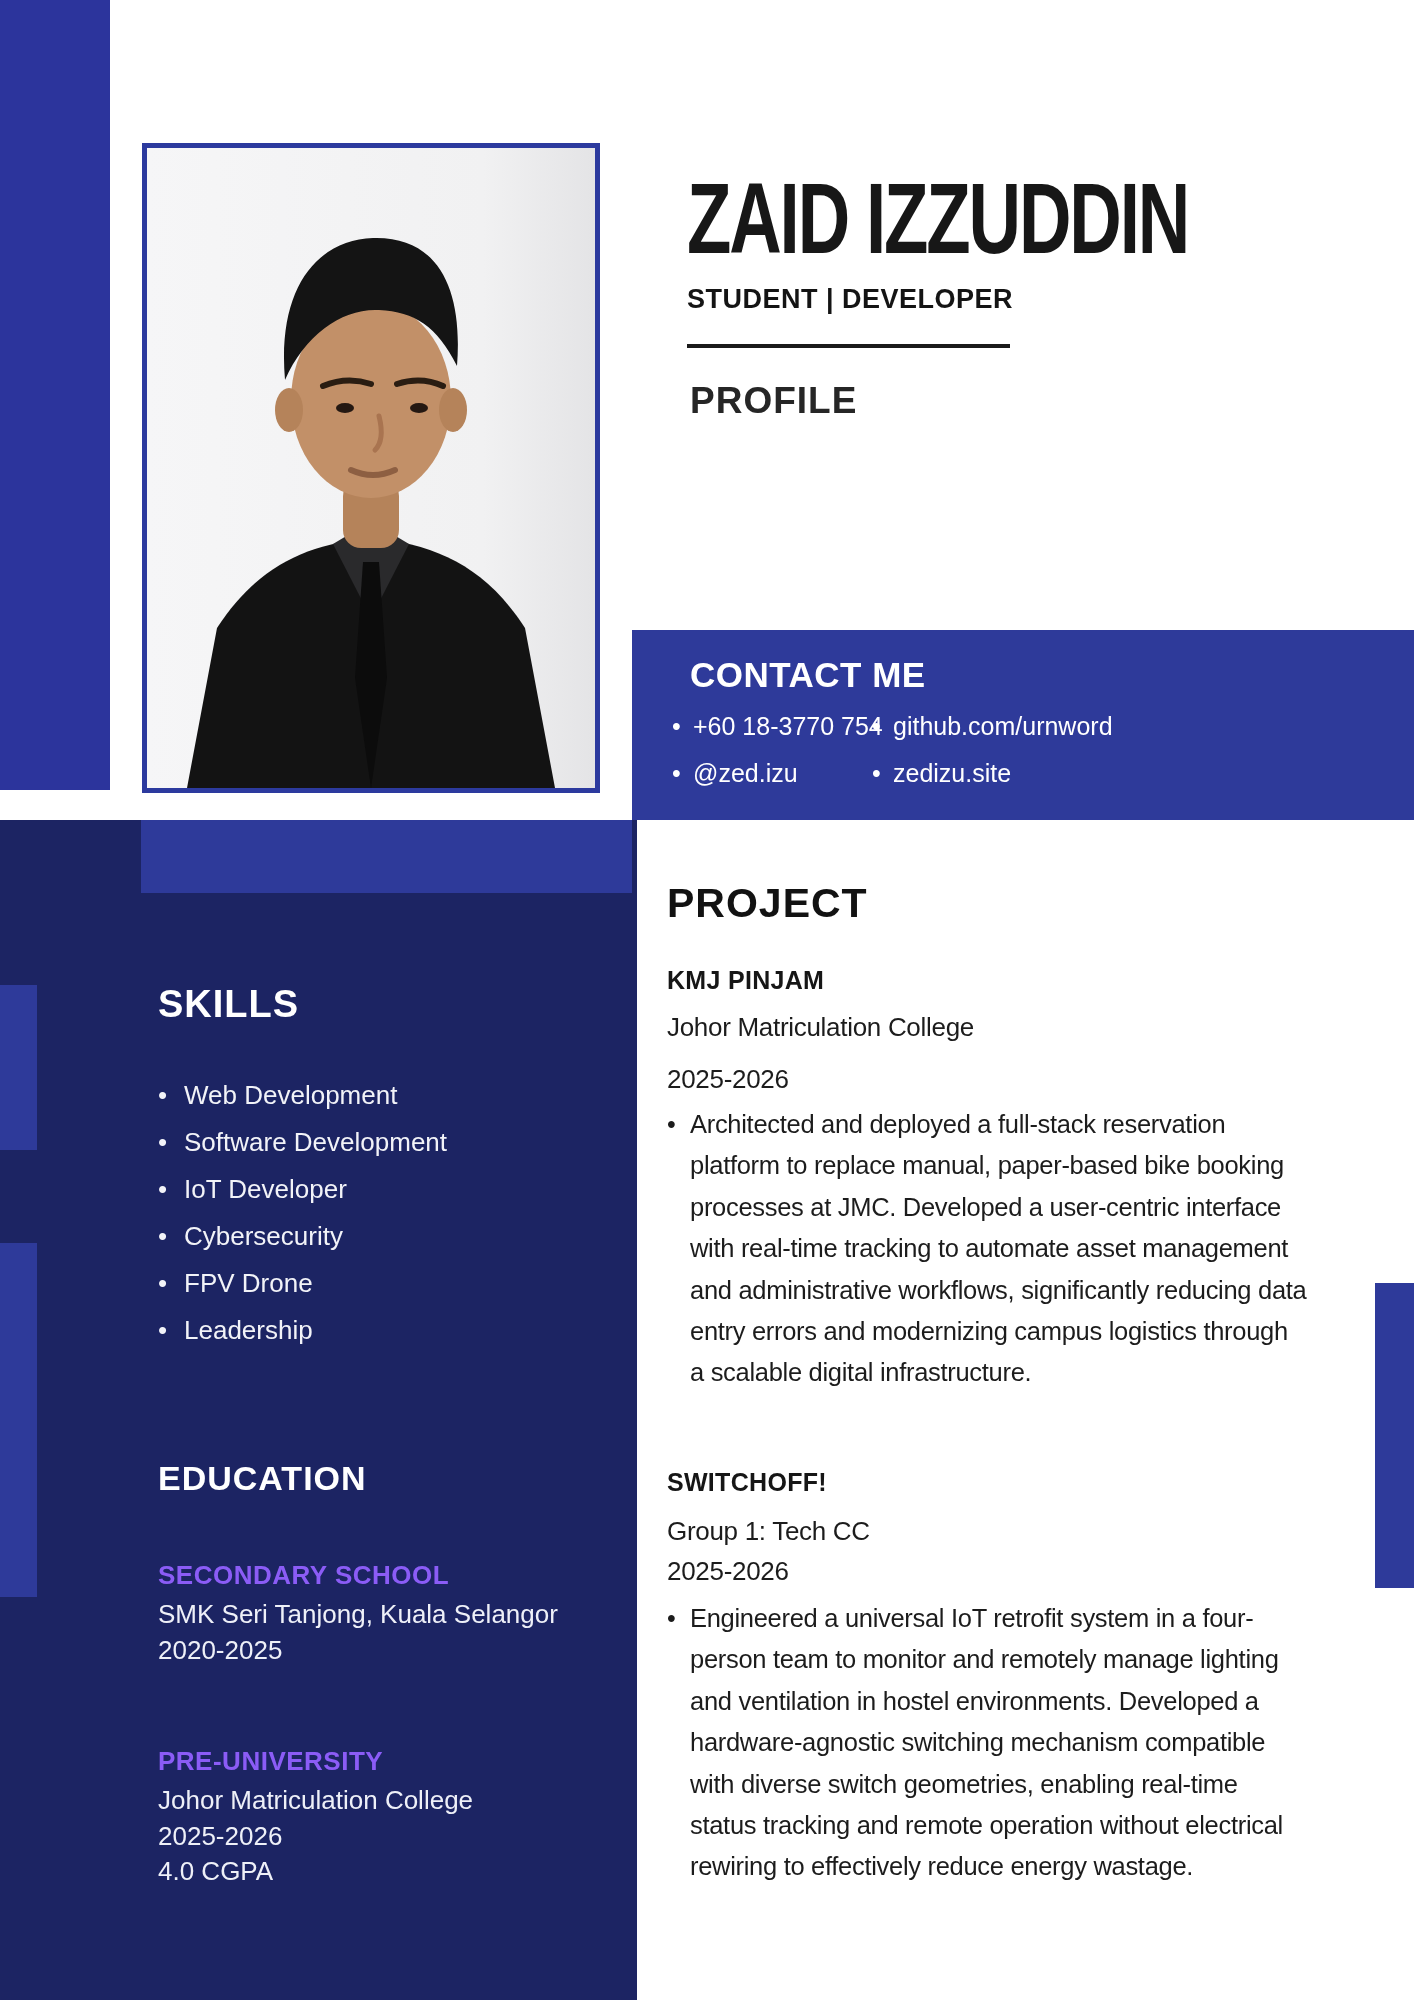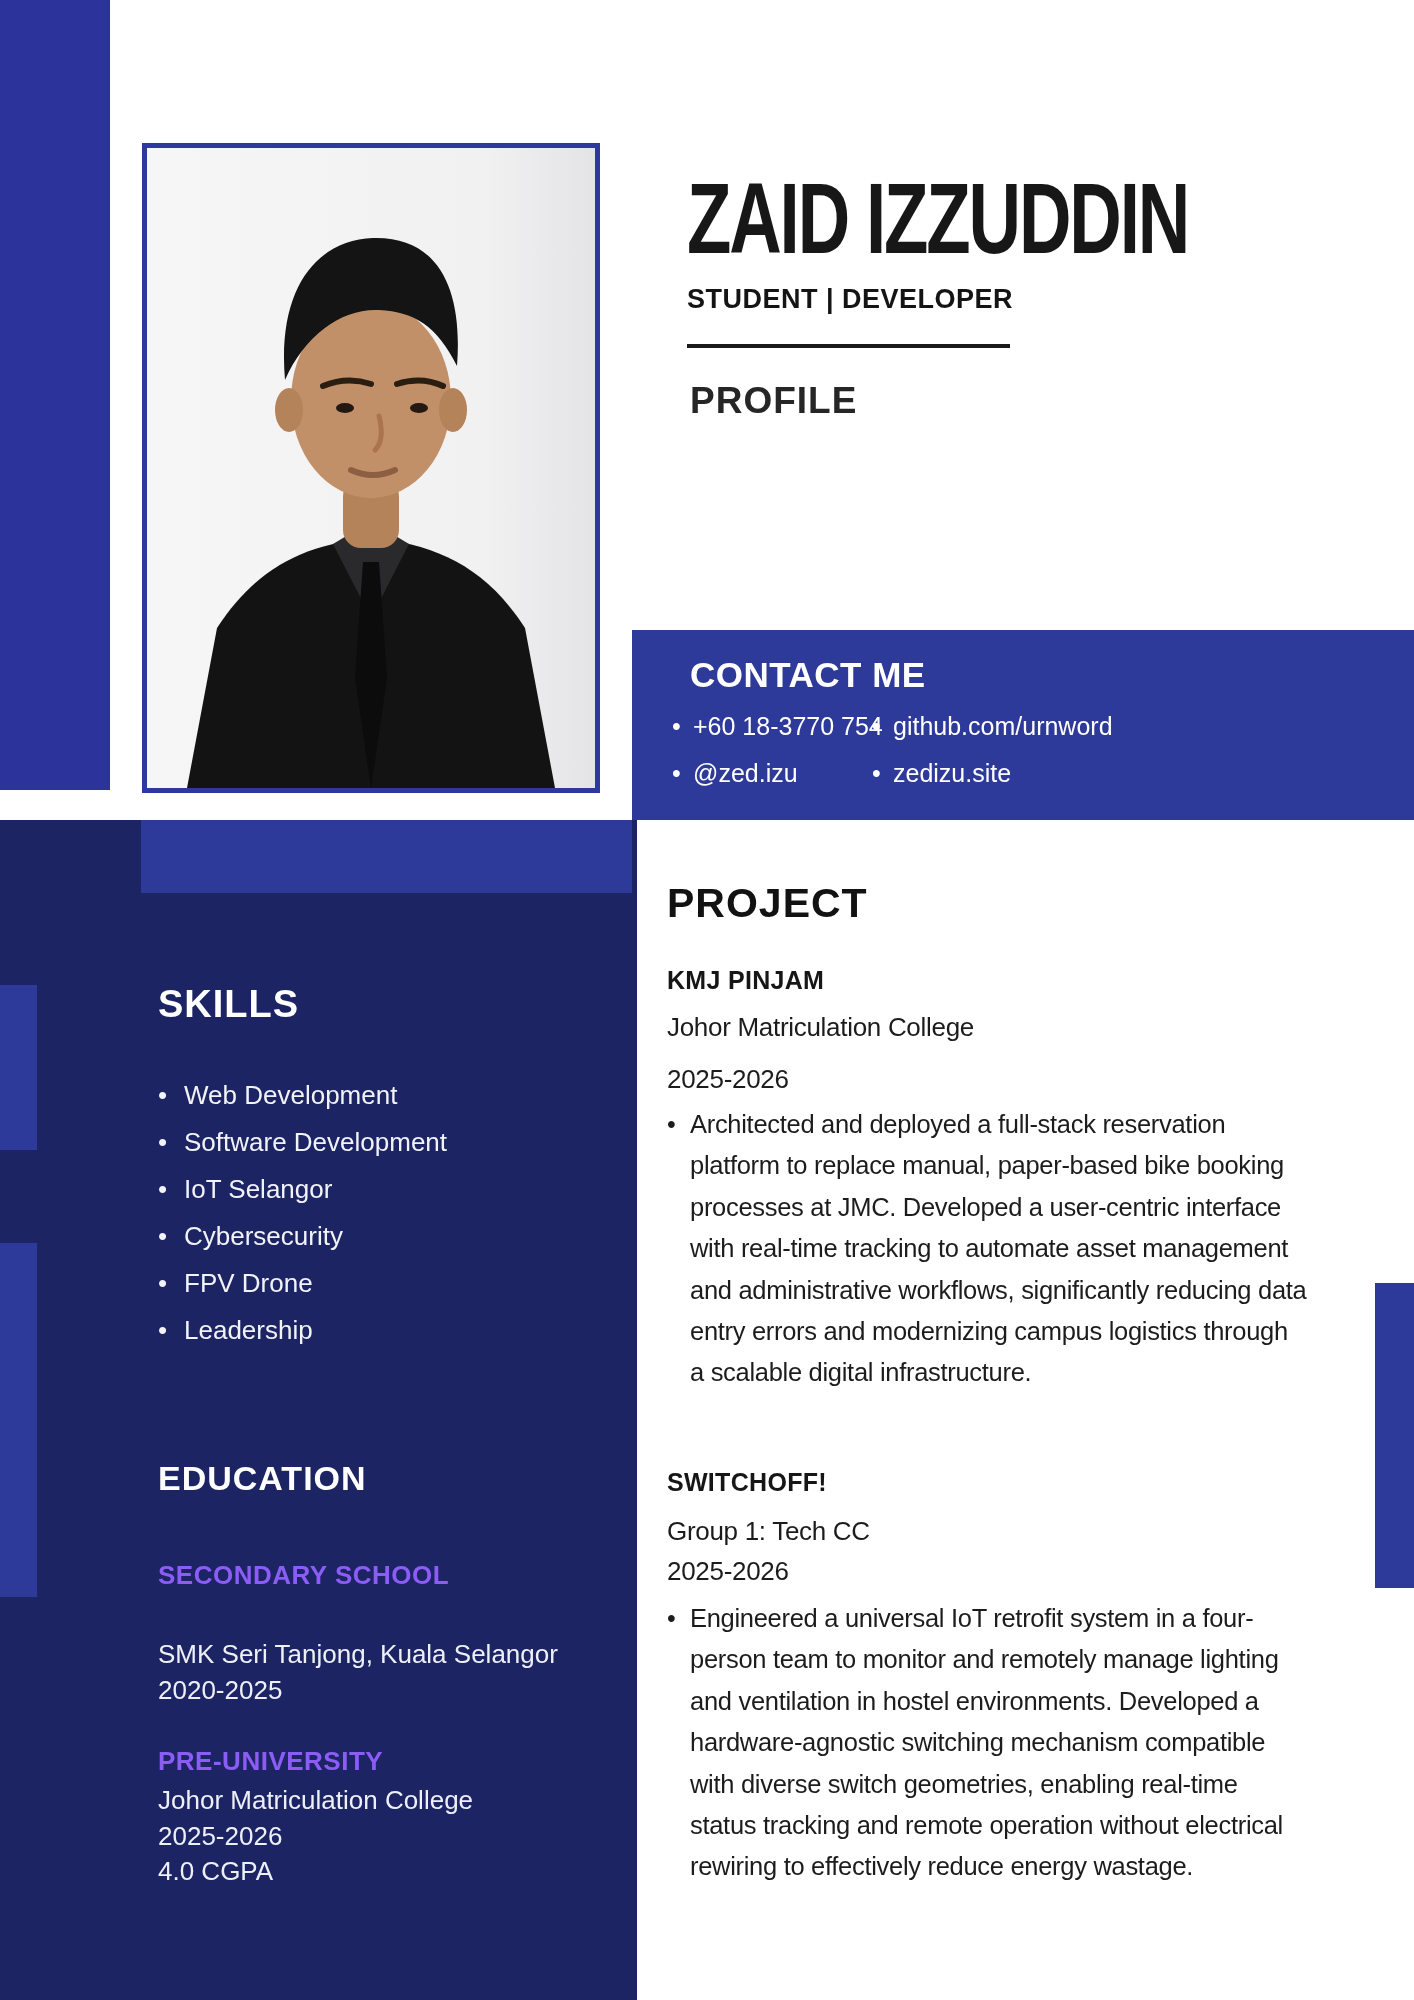--- a/index.html
+++ b/index.html
@@ -43,21 +43,21 @@
   .ci-site{left:872px;top:758px;}
   
   .skills-heading{left:158px;top:983px;font-size:38px;font-weight:700;color:#ffffff;letter-spacing:1px;}
   .skills-list{left:158px;top:1082px;display:flex;flex-direction:column;gap:21px;}
   .skill-row{display:flex;align-items:flex-start;color:#f2f3f8;font-size:26px;line-height:26px;}
   .skill-row .dot{width:26px;flex:0 0 26px;}
   .education-heading{left:158px;top:1459px;font-size:34px;font-weight:700;color:#ffffff;letter-spacing:1px;}
   .edu-label{font-size:26px;font-weight:700;color:#8b5cf6;letter-spacing:0.5px;white-space:nowrap;}
   .edu-lines{font-size:26px;line-height:35.5px;color:#eef0f8;white-space:nowrap;}
   .edu1-label{left:158px;top:1560px;}
-  .edu1-lines{left:158px;top:1597px;margin-top:40px;}
+  .edu1-lines{left:158px;top:1597px;}
   .edu2-label{left:158px;top:1746px;}
   .edu2-lines{left:158px;top:1783px;}
   
   .project-heading{left:667px;top:880px;font-size:41px;font-weight:700;color:#121212;letter-spacing:1px;}
   .proj-name{font-size:25px;font-weight:700;color:#161616;letter-spacing:0.3px;white-space:nowrap;}
   .proj-org,.proj-period{font-size:26px;color:#1c1c1c;letter-spacing:-0.3px;white-space:nowrap;}
   .proj-bullet{display:flex;align-items:flex-start;width:640px;}
   .proj-bullet .dot{width:23px;flex:0 0 23px;font-size:25px;color:#1c1c1c;line-height:41.4px;}
   .proj-bullet .btxt{font-size:25.5px;line-height:41.4px;color:#1c1c1c;letter-spacing:-0.3px;width:617px;}
   .p1-name{left:667px;top:966px;}
@@ -148,21 +148,21 @@
     <div class="skill-row">
       <span class="dot">•</span>
       <span>Web Development</span>
     </div>
     <div class="skill-row">
       <span class="dot">•</span>
       <span>Software Development</span>
     </div>
     <div class="skill-row">
       <span class="dot">•</span>
-      <span>IoT Selangor</span>
+      <span>IoT Developer</span>
     </div>
     <div class="skill-row">
       <span class="dot">•</span>
       <span>Cybersecurity</span>
     </div>
     <div class="skill-row">
       <span class="dot">•</span>
       <span>FPV Drone</span>
     </div>
     <div class="skill-row">

